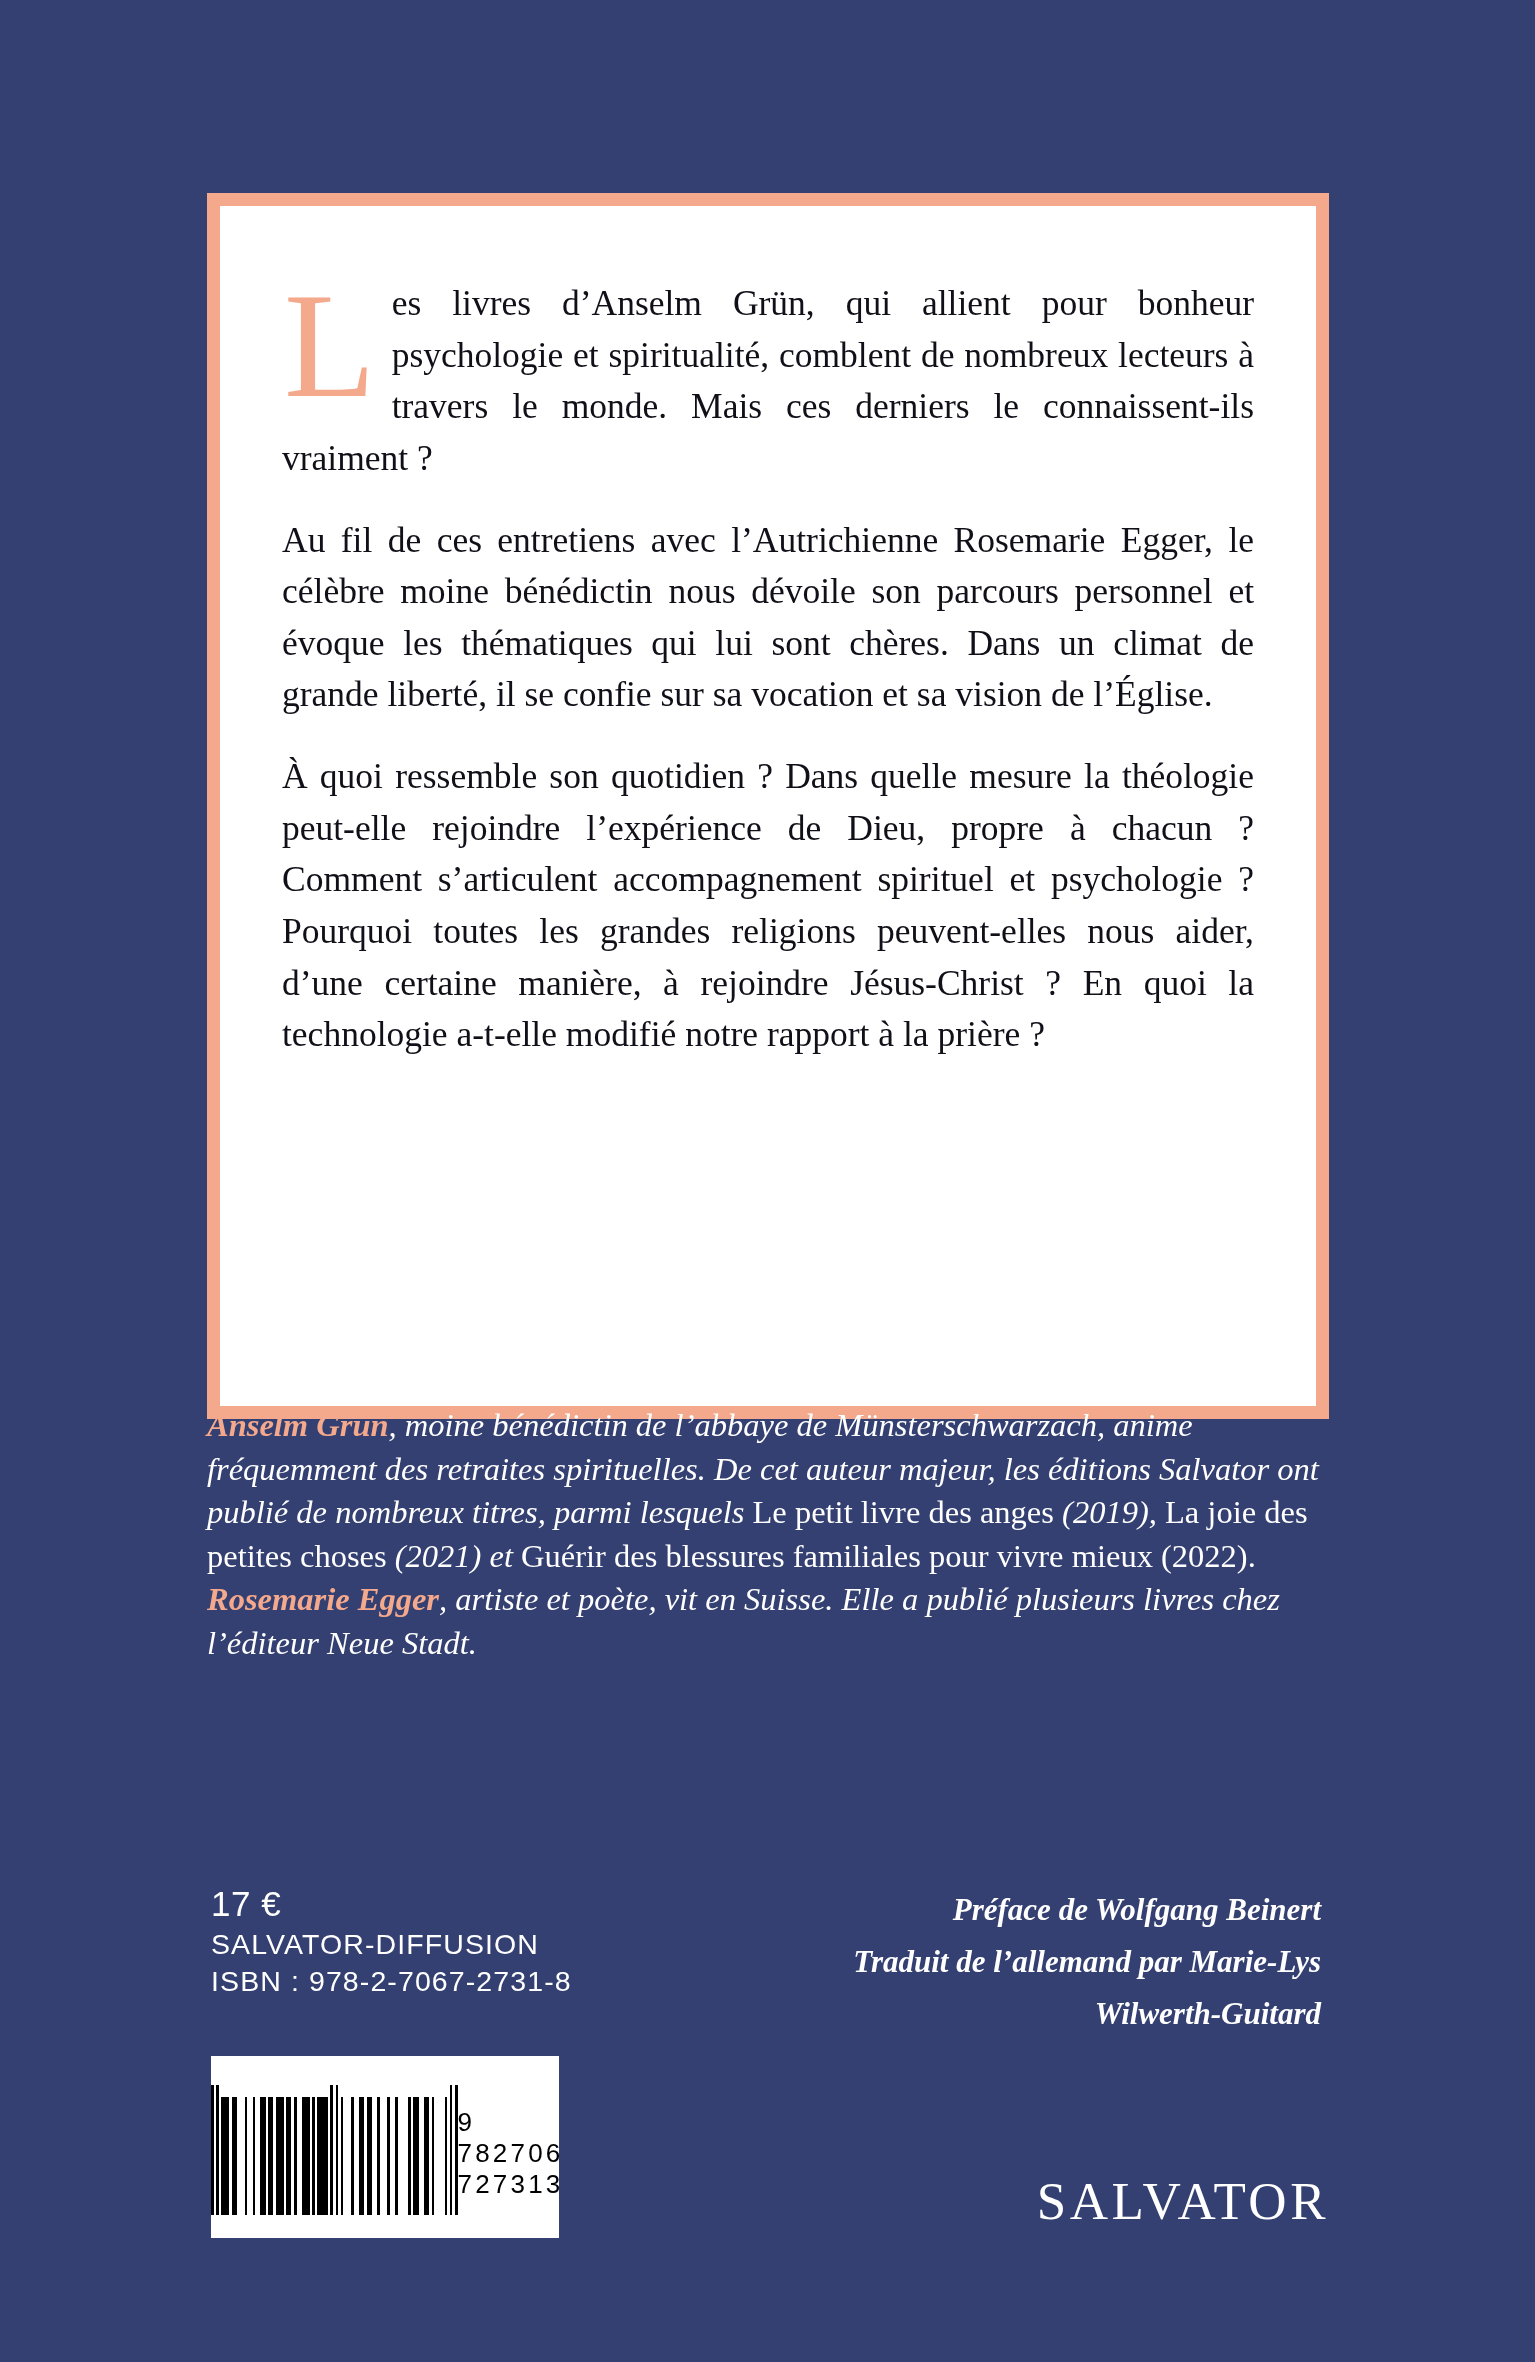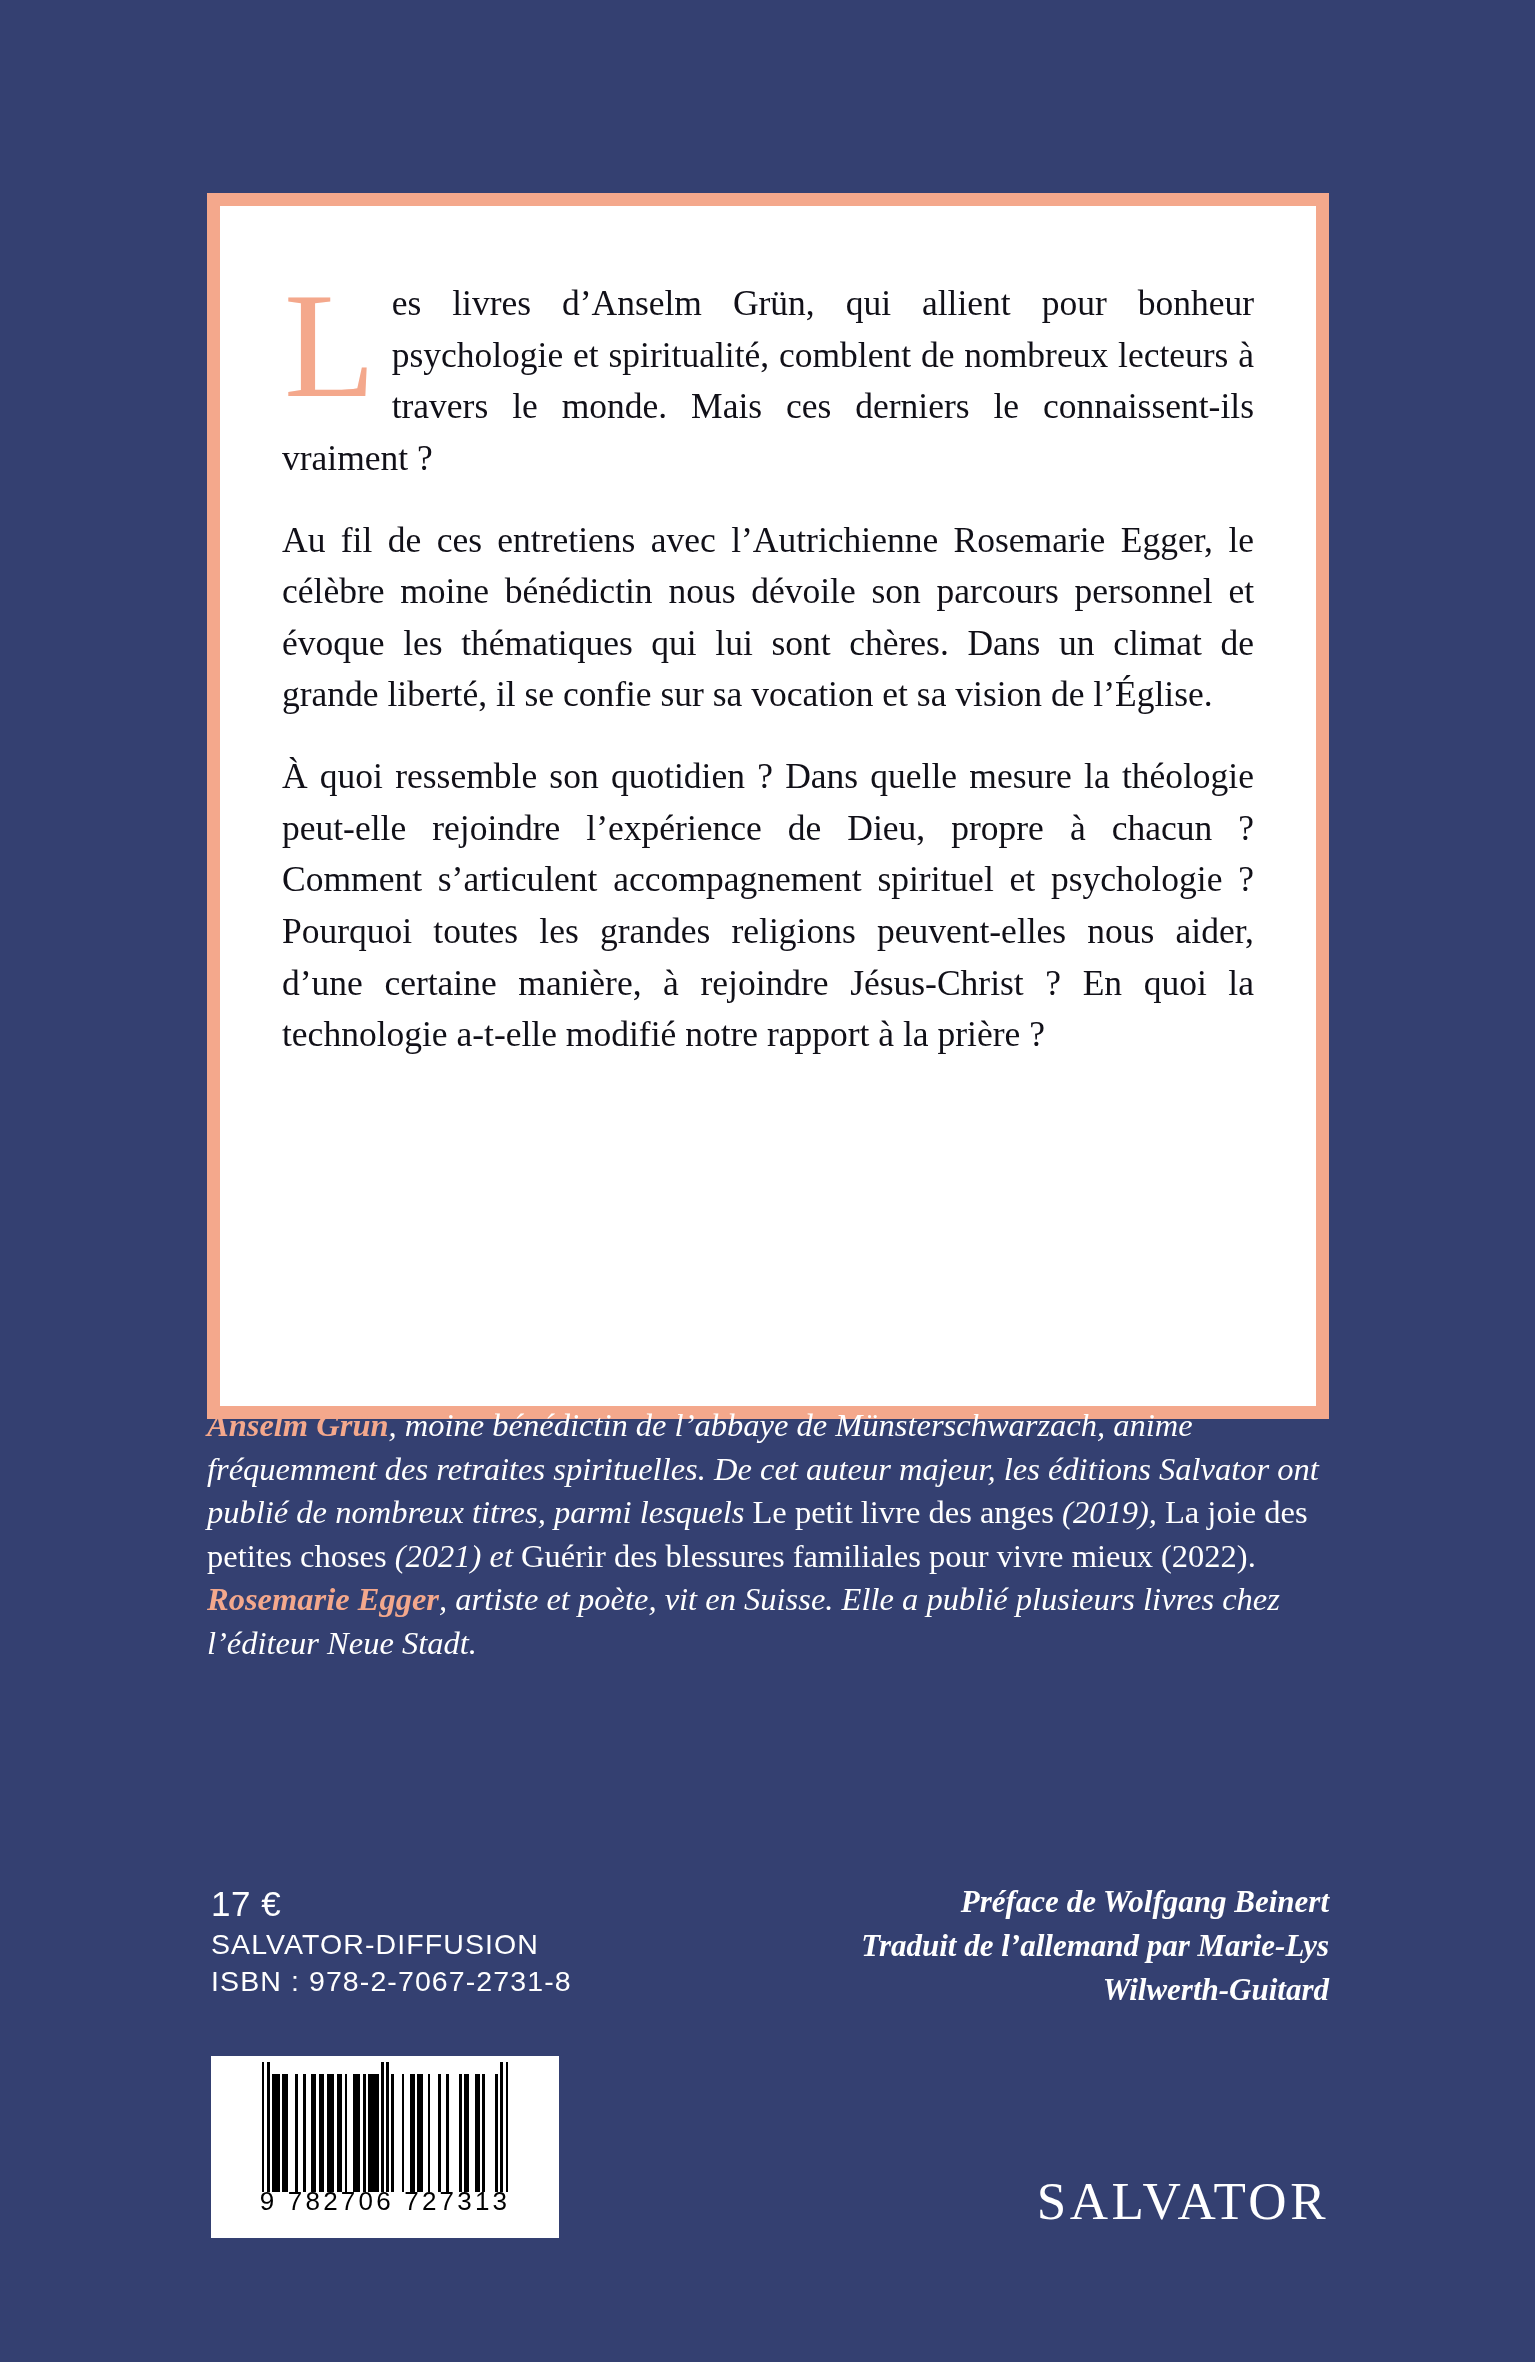--- a/index.html
+++ b/index.html
@@ -106,21 +106,21 @@
 
   
   #barcode-box {
     position: absolute;
     left: 211px;
     top: 2056px;
     width: 348px;
     height: 182px;
     background: #ffffff;
     display: flex;
-    flex-direction: column;
+    flex-direction: row;
     align-items: center;
     justify-content: flex-start;
     padding-top: 18px;
   }
   #barcode-bars {
     display: flex;
     align-items: flex-end;
     height: 118px;
     gap: 0;
   }
@@ -145,21 +145,21 @@
     top: 1880px;
     width: 600px;
     text-align: right;
     color: #ffffff;
     font-family: "Liberation Serif", serif;
     font-style: italic;
     font-weight: 700;
     font-size: 31px;
     line-height: 1.42;
   }
-  #credits .credit-line { margin: 0; }
+  #credits .credit-line { margin: 8px; }
   #credit-translator { margin-top: 30px; }
 
   
   #publisher-logo {
     position: absolute;
     right: 206px;
     top: 2175px;
     color: #ffffff;
     font-family: "Liberation Serif", serif;
     font-size: 53px;

